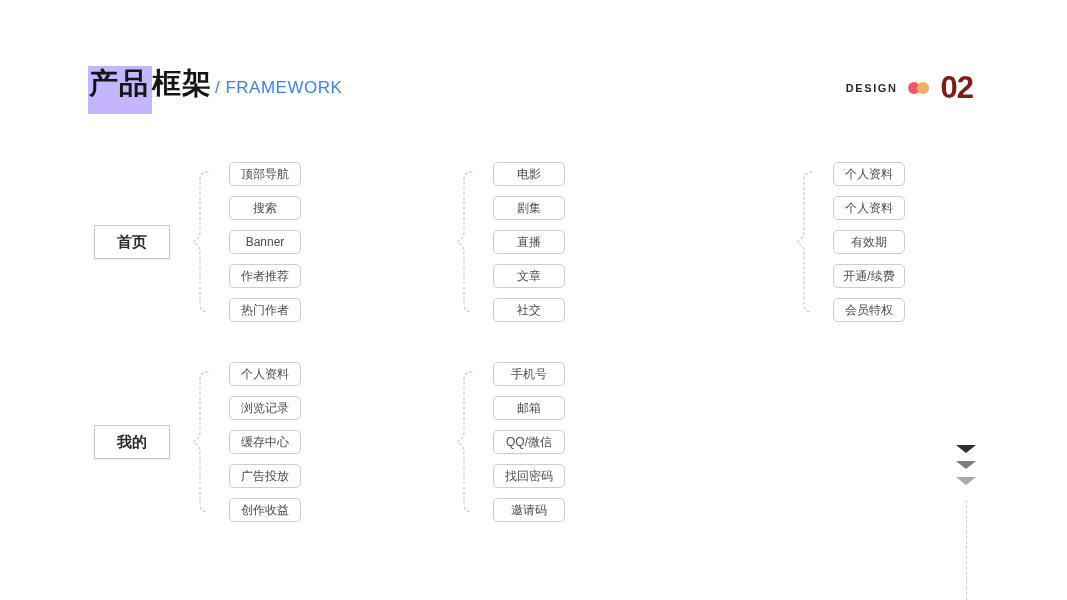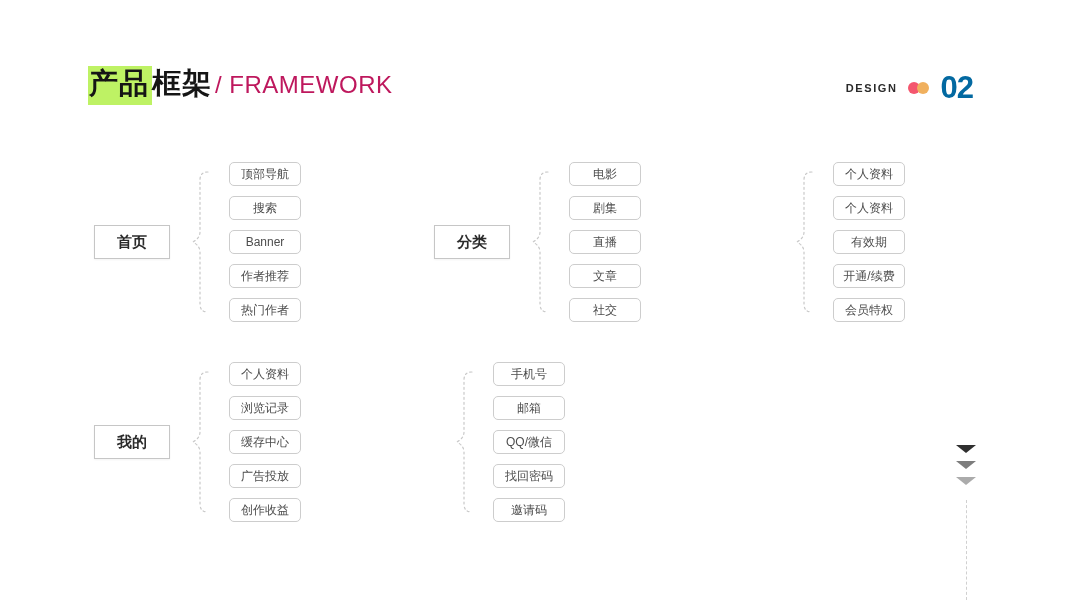--- a/index.html
+++ b/index.html
@@ -6,30 +6,30 @@
   body {
     width:1067px; height:600px;
     background:#ffffff;
     font-family:"Liberation Sans","DejaVu Sans",sans-serif;
     position:relative; overflow:hidden;
   }
 
   
   .title { position:absolute; left:88px; top:68px; display:flex; align-items:baseline; }
   .title-zh { font-size:29px; font-weight:800; color:#151515; letter-spacing:1px; line-height:1.1; }
-  .title-hl { background:#bef264; padding:1px 3px 6px 1px; }
-  .title-en { font-size:24px; font-weight:400; color:#be185d; margin-left:3px; letter-spacing:0.5px; }
+  .title-hl { background:#c4b5fd; padding:1px 3px 15px 1px; }
+  .title-en { font-size:17px; font-weight:400; color:#3b82f6; margin-left:3px; letter-spacing:0.5px; }
 
   .header-right { position:absolute; right:94px; top:72px; display:flex; align-items:center; }
   .design-label { font-size:11px; font-weight:700; letter-spacing:1.6px; color:#2a2a2a; }
   .dots { display:flex; margin-left:10px; }
   .dot { width:12px; height:12px; border-radius:50%; }
   .dot-pink { background:#F4566E; }
   .dot-orange { background:#F0B05E; margin-left:-3px; }
-  .page-number { font-size:31px; font-weight:800; color:#0369a1; margin-left:12px; letter-spacing:-1px; line-height:1; }
+  .page-number { font-size:31px; font-weight:800; color:#7f1d1d; margin-left:12px; letter-spacing:-1px; line-height:1; }
 
   
   .group { position:absolute; display:flex; align-items:center; height:160px; }
   .g1 { left:94px;  top:162px; }
   .g2 { left:434px; top:162px; }
   .g3 { left:774px; top:162px; }
   .g4 { left:94px;  top:362px; }
   .g5 { left:434px; top:362px; }
 
   .parent-node {
@@ -98,23 +98,20 @@
     <div class="child-node">
         <span>作者推荐</span>
       </div>
     <div class="child-node">
         <span>热门作者</span>
       </div>
   </div>
 </div>
 
 <div class="group g2">
-  <div class="parent-node">
-    <span>分类</span>
-  </div>
   <svg class="brace" width="59" height="160" viewBox="0 0 59 160">
     <path d="M38 10 Q30 10 30 18 L30 70 Q30 76 23 80 Q30 84 30 90 L30 142 Q30 150 38 150"></path>
   </svg>
   <div class="children">
     <div class="child-node">
         <span>电影</span>
       </div>
     <div class="child-node">
         <span>剧集</span>
       </div>

